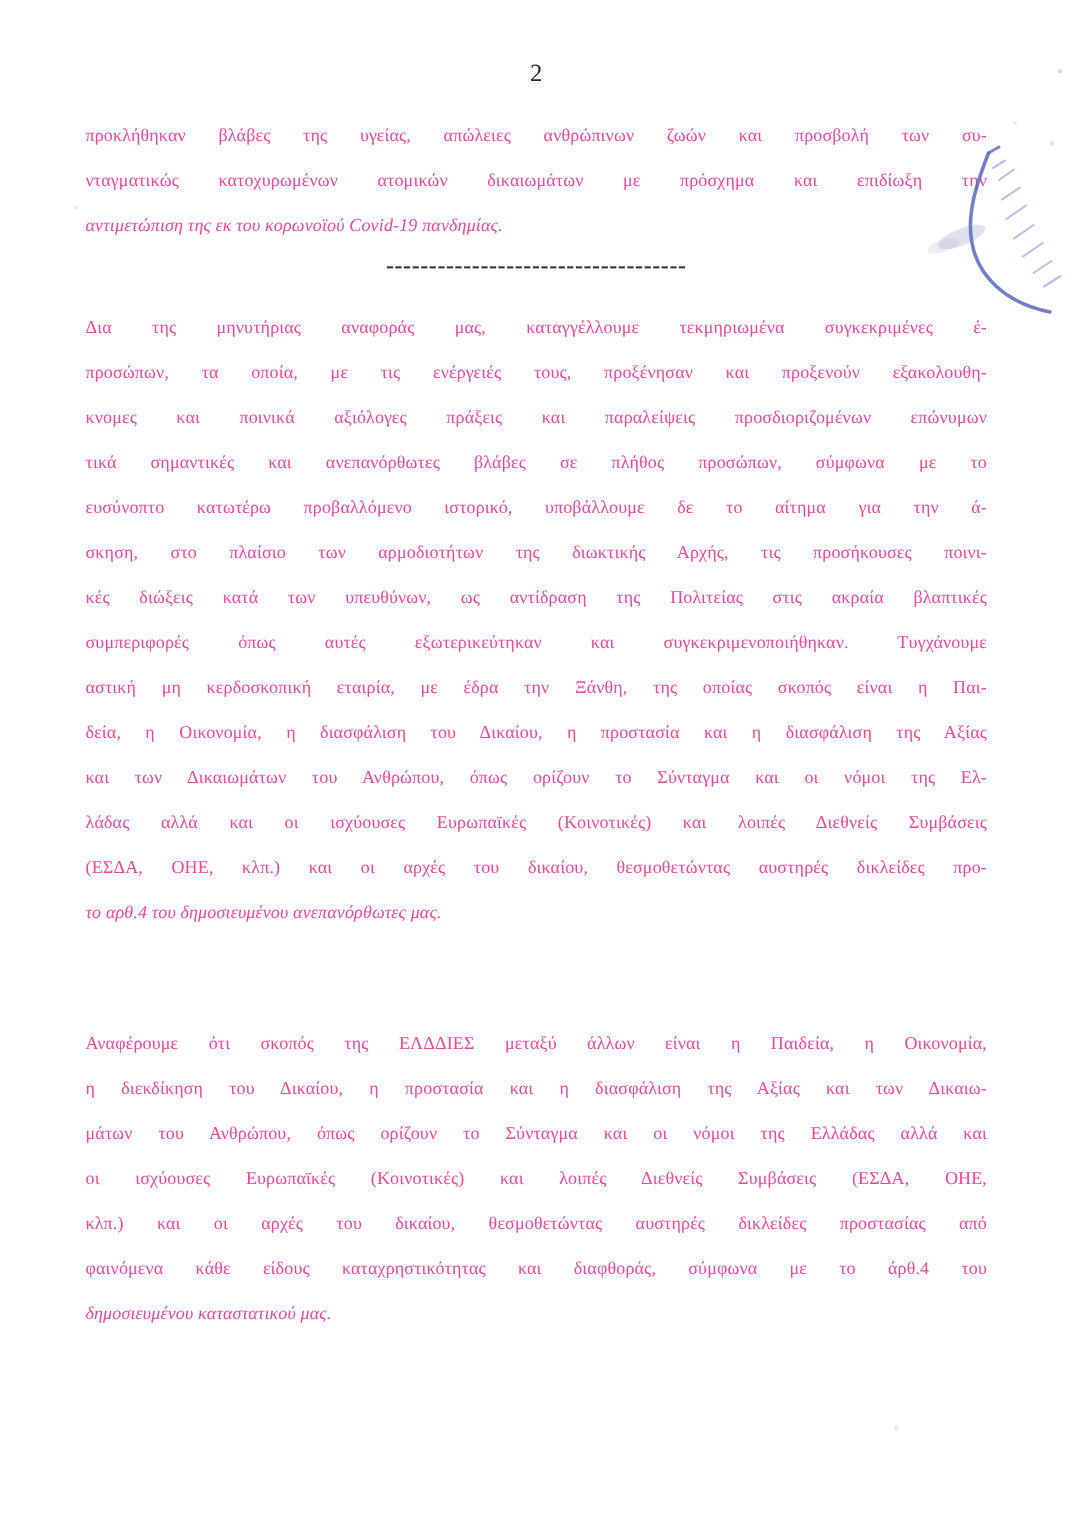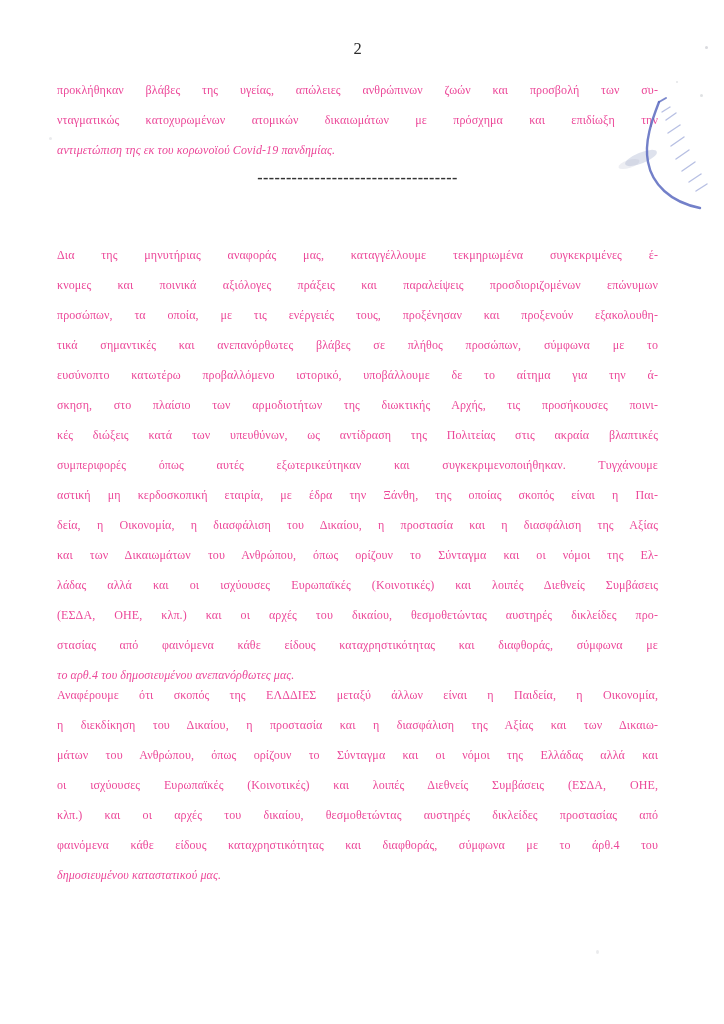--- a/index.html
+++ b/index.html
@@ -22,21 +22,21 @@
     font-size: 16.5px;
     text-align: center;
     color: #2b2b2b;
   }
   .para {
     position: absolute;
     left: 57px;
     width: 601px;
   }
   .para-1 { top: 75px; }
-  .para-2 { top: 203px; margin-top: 37px; }
+  .para-2 { top: 203px; }
   .para-3 { top: 680px; }
   .line {
     height: 30px;
     line-height: 30px;
     font-size: 12px;
     letter-spacing: 0.1px;
     white-space: nowrap;
     text-align: justify;
     text-align-last: justify;
     -moz-text-align-last: justify;
@@ -89,33 +89,32 @@
   <div class="para para-1">
     <div class="line">προκλήθηκαν βλάβες της υγείας, απώλειες ανθρώπινων ζωών και προσβολή των συ-</div>
     <div class="line">νταγματικώς κατοχυρωμένων ατομικών δικαιωμάτων με πρόσχημα και επιδίωξη την</div>
     <div class="line last">αντιμετώπιση της εκ του κορωνοϊού Covid-19 πανδημίας.</div>
   </div>
 
   <div class="separator">-----------------------------------</div>
 
   <div class="para para-2">
     <div class="line">Δια της μηνυτήριας αναφοράς μας, καταγγέλλουμε τεκμηριωμένα συγκεκριμένες έ-</div>
+    <div class="line">προσώπων, τα οποία, με τις ενέργειές τους, προξένησαν και προξενούν εξακολουθη-</div>
     <div class="line">κνομες και ποινικά αξιόλογες πράξεις και παραλείψεις προσδιοριζομένων επώνυμων</div>
-    <div class="line">προσώπων, τα οποία, με τις ενέργειές τους, προξένησαν και προξενούν εξακολουθη-</div>
     <div class="line">τικά σημαντικές και ανεπανόρθωτες βλάβες σε πλήθος προσώπων, σύμφωνα με το</div>
     <div class="line">ευσύνοπτο κατωτέρω προβαλλόμενο ιστορικό, υποβάλλουμε δε το αίτημα για την ά-</div>
     <div class="line">σκηση, στο πλαίσιο των αρμοδιοτήτων της διωκτικής Αρχής, τις προσήκουσες ποινι-</div>
     <div class="line">κές διώξεις κατά των υπευθύνων, ως αντίδραση της Πολιτείας στις ακραία βλαπτικές</div>
     <div class="line">συμπεριφορές όπως αυτές εξωτερικεύτηκαν και συγκεκριμενοποιήθηκαν. Τυγχάνουμε</div>
     <div class="line">αστική μη κερδοσκοπική εταιρία, με έδρα την Ξάνθη, της οποίας σκοπός είναι η Παι-</div>
     <div class="line">δεία, η Οικονομία, η διασφάλιση του Δικαίου, η προστασία και η διασφάλιση της Αξίας</div>
     <div class="line">και των Δικαιωμάτων του Ανθρώπου, όπως ορίζουν το Σύνταγμα και οι νόμοι της Ελ-</div>
     <div class="line">λάδας αλλά και οι ισχύουσες Ευρωπαϊκές (Κοινοτικές) και λοιπές Διεθνείς Συμβάσεις</div>
     <div class="line">(ΕΣΔΑ, ΟΗΕ, κλπ.) και οι αρχές του δικαίου, θεσμοθετώντας αυστηρές δικλείδες προ-</div>
-    <div class="line">στασίας από φαινόμενα κάθε είδους καταχρηστικότητας και διαφθοράς, σύμφωνα με</div>
     <div class="line last">το αρθ.4 του δημοσιευμένου ανεπανόρθωτες μας.</div>
   </div>
 
   <div class="para para-3">
     <div class="line">Αναφέρουμε ότι σκοπός της ΕΛΔΔΙΕΣ μεταξύ άλλων είναι η Παιδεία, η Οικονομία,</div>
     <div class="line">η διεκδίκηση του Δικαίου, η προστασία και η διασφάλιση της Αξίας και των Δικαιω-</div>
     <div class="line">μάτων του Ανθρώπου, όπως ορίζουν το Σύνταγμα και οι νόμοι της Ελλάδας αλλά και</div>
     <div class="line">οι ισχύουσες Ευρωπαϊκές (Κοινοτικές) και λοιπές Διεθνείς Συμβάσεις (ΕΣΔΑ, ΟΗΕ,</div>
     <div class="line">κλπ.) και οι αρχές του δικαίου, θεσμοθετώντας αυστηρές δικλείδες προστασίας από</div>
     <div class="line">φαινόμενα κάθε είδους καταχρηστικότητας και διαφθοράς, σύμφωνα με το άρθ.4 του</div>

